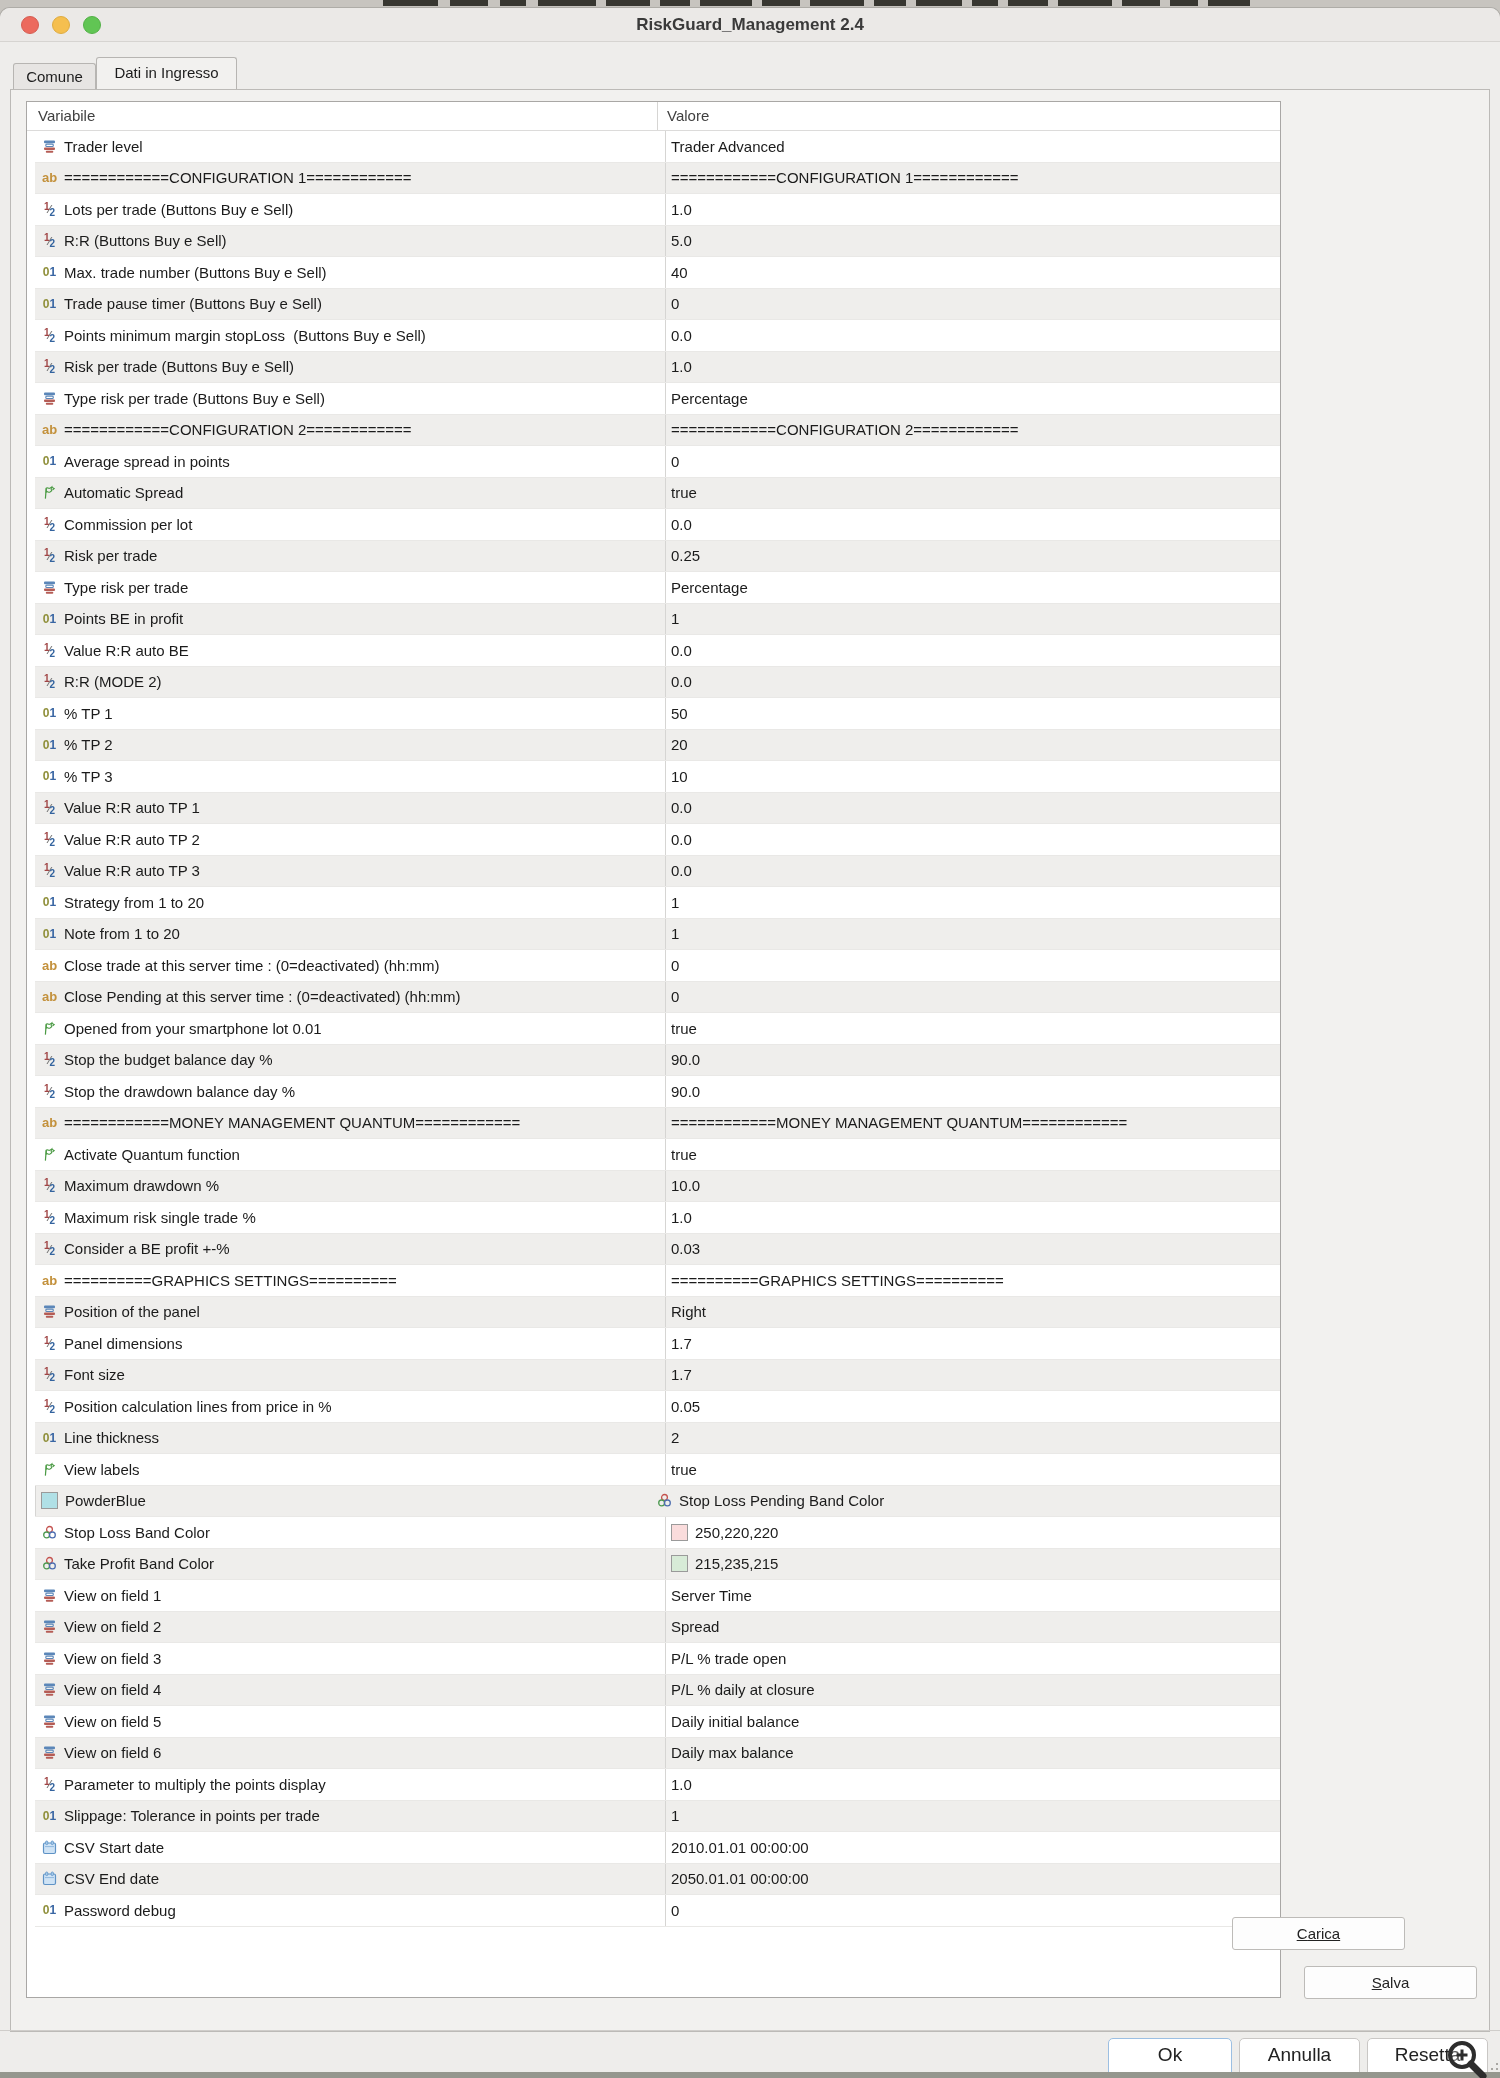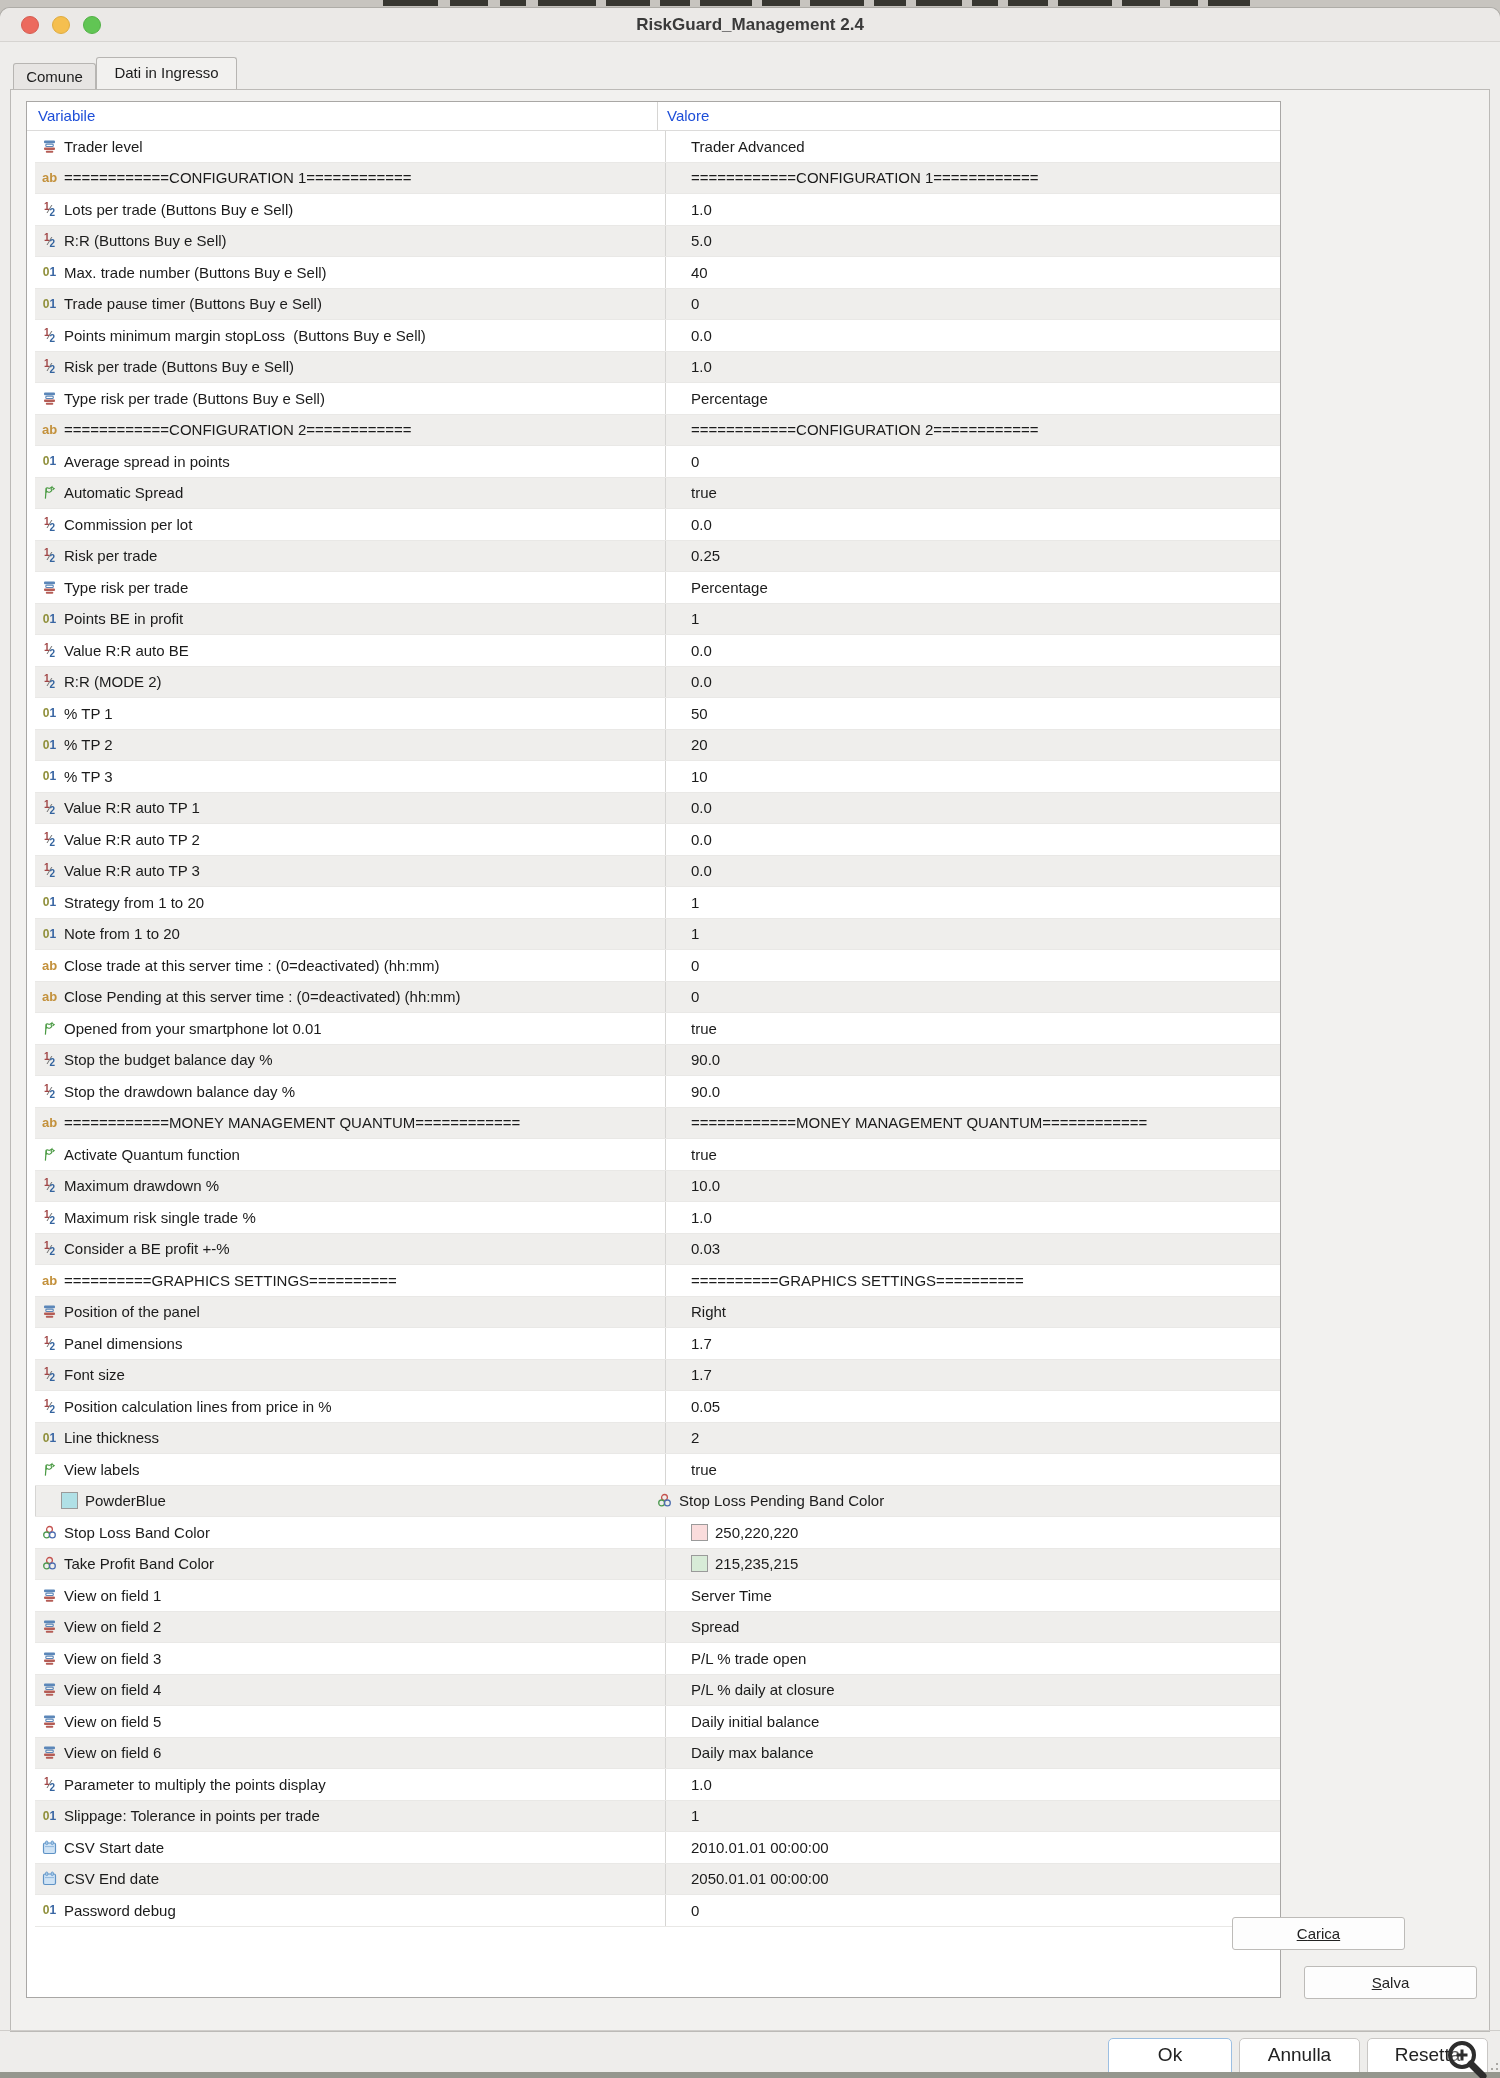--- a/index.html
+++ b/index.html
@@ -18,28 +18,28 @@
   .tl.green{left:83px;background:#61c554;border:1px solid #53b147;}
   .wtitle{position:absolute;left:0;top:0;width:100%;height:33px;line-height:33px;text-align:center;font-size:17px;font-weight:bold;color:#3a3a3a;}
   
   .tab{position:absolute;box-sizing:border-box;border:1px solid #b7b5b2;border-bottom:none;text-align:center;font-size:15px;color:#1c1c1c;background:#e7e5e3;border-radius:3px 3px 0 0;}
   .tab.inactive{left:13px;top:55px;width:83px;height:26px;line-height:26px;}
   .tab.active{left:96px;top:49px;width:141px;height:32px;line-height:30px;background:#f2f1ef;z-index:3;}
   .page-frame{position:absolute;left:10px;top:81px;width:1480px;height:1943px;box-sizing:border-box;border:1px solid #bcbab7;background:#f2f1ef;}
   
   .ptable{position:absolute;left:15px;top:11px;width:1255px;height:1897px;box-sizing:border-box;background:#ffffff;border:1px solid #a9a7a5;overflow:hidden;}
   .thead{display:flex;height:28px;border-bottom:1px solid #dcdbda;background:#fff;}
-  .thead .hc{font-size:15px;color:#1d4ed8;line-height:28px;}
+  .thead .hc{font-size:15px;color:#404040;line-height:28px;}
   .hc.var{width:630px;box-sizing:border-box;padding-left:11px;}
   .hc.val{flex:1;box-sizing:border-box;border-left:1px solid #d6d5d3;padding-left:9px;}
   .trow{display:flex;height:31.5px;box-sizing:border-box;border-bottom:1px solid #e9e8e6;background:#fff;margin-left:8px;}
   .trow.alt{background:#efeeec;}
   .tcell{display:flex;align-items:center;font-size:15px;color:#1b1b1b;}
   .tcell-var{width:630px;box-sizing:border-box;padding-left:5px;}
-  .tcell-val{flex:1;box-sizing:border-box;border-left:1px solid #d6d5d3;padding-left:25px;}
+  .tcell-val{flex:1;box-sizing:border-box;border-left:1px solid #d6d5d3;padding-left:5px;}
   .var-text{white-space:pre;margin-left:5px;}
   .icon{display:inline-flex;width:19px;justify-content:center;align-items:center;flex:none;}
   .ab-ic{color:#c3913c;font-weight:bold;font-size:13px;letter-spacing:0;text-align:right;}
   .frac-ic i,.int-ic i{font-style:normal;font-weight:bold;}
   .frac-ic .f1{color:#a04545;font-size:10px;position:relative;top:-3px;}
   .frac-ic .fs{color:#777;font-size:11px;margin:0 -1px;}
   .frac-ic .f2{color:#33639e;font-size:10px;position:relative;top:3px;}
   .int-ic .i0{color:#8f8f3a;font-size:12px;}
   .int-ic .i1{color:#3a66a3;font-size:12px;}
   .swatch{display:inline-block;width:17px;height:17px;box-sizing:border-box;border:1px solid #9a9a9a;margin-right:7px;flex:none;}

